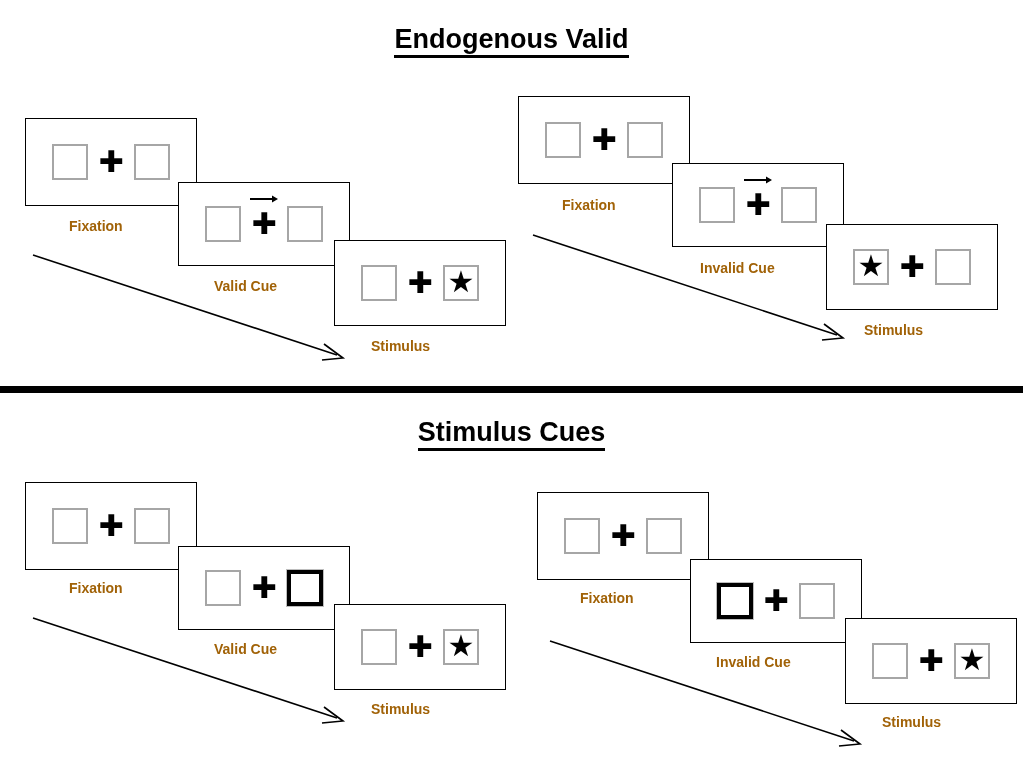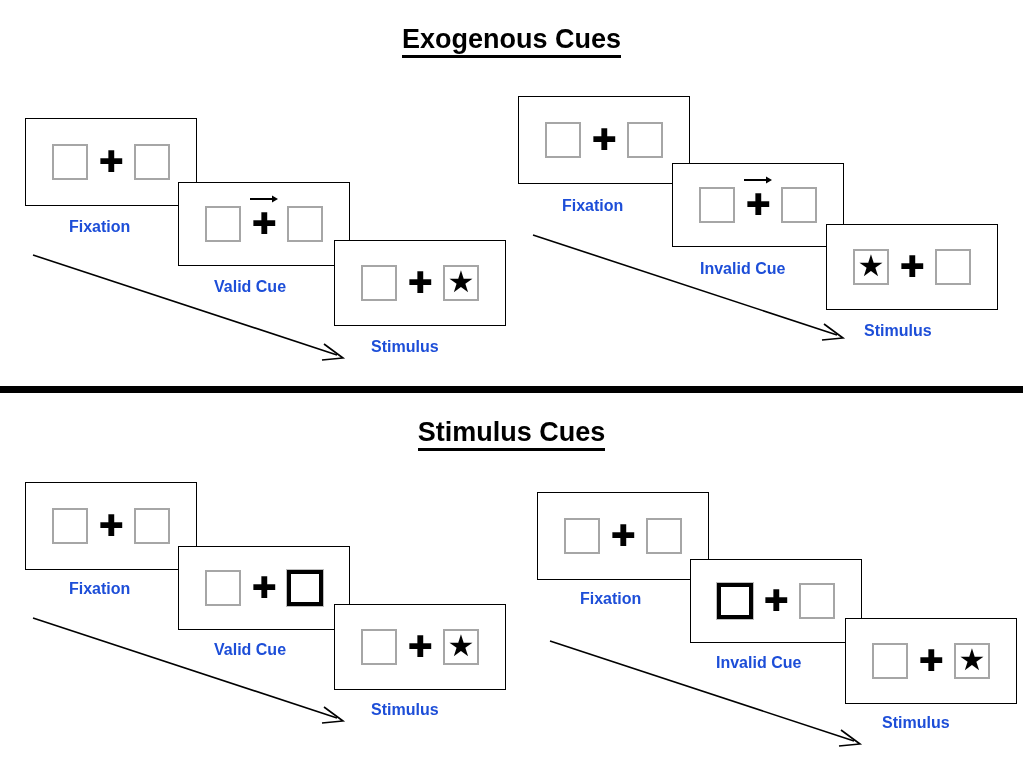--- a/index.html
+++ b/index.html
@@ -100,37 +100,37 @@
     top: -15px;
     left: 50%;
     transform: translateX(-50%);
     width: 30px;
     height: 10px;
   }
 
   
   .stage-label {
     position: absolute;
-    font-size: 16px;
+    font-size: 14px;
     font-weight: bold;
-    color: #1d4ed8;
+    color: #a16207;
     white-space: nowrap;
   }
 
   
   .flow-arrow {
     position: absolute;
     pointer-events: none;
   }
 </style>
 </head>
 <body>
 
 <div class="section-title" style="top:24px;">
-  <span>Exogenous Cues</span>
+  <span>Endogenous Valid</span>
 </div>
 
 <div class="frame" style="left:25px; top:118px; width:172px; height:88px;">
   <div class="frame-inner">
     <div class="box"></div>
     <div class="cross-wrap">
       <span class="cross">✚</span>
     </div>
     <div class="box"></div>
   </div>

